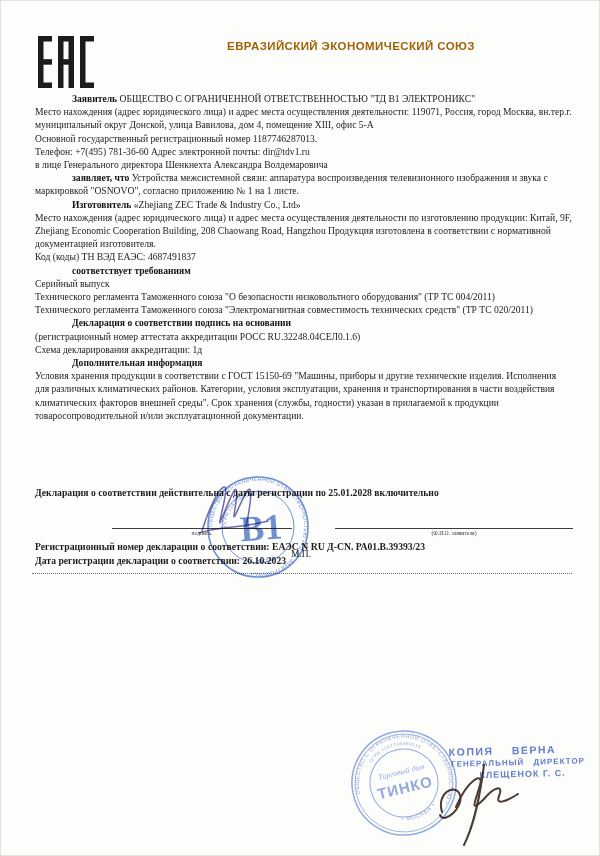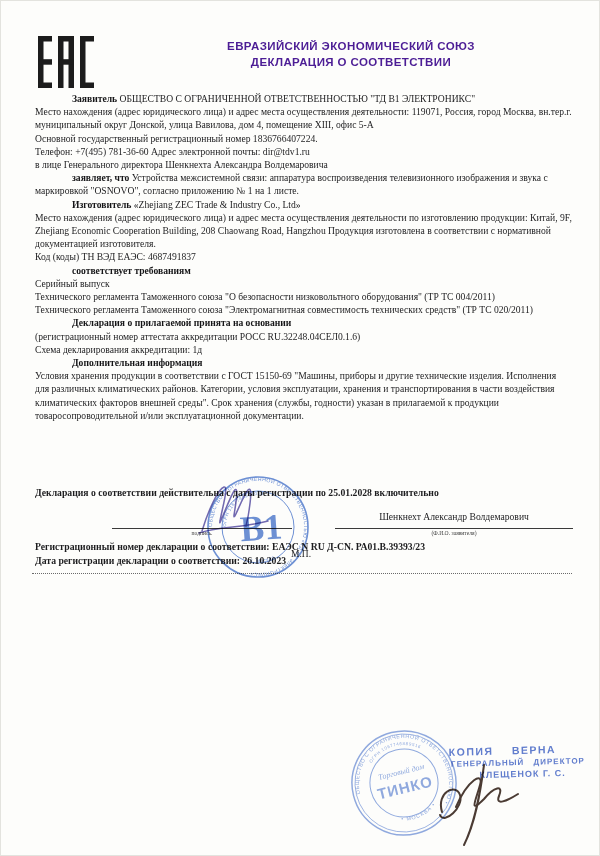--- a/index.html
+++ b/index.html
@@ -6,21 +6,21 @@
   .page{
     position:relative;width:600px;height:856px;overflow:hidden;
     background:#fdfdfb;color:#1d1d1f;
     font-family:"Liberation Serif",serif;
     box-shadow:inset 0 0 0 1px #e3e3de;
   }
   
   .eac-logo{position:absolute;left:38px;top:36px;}
   .hdr{
     position:absolute;left:130px;right:28px;top:40px;text-align:center;
-    font-family:"Liberation Sans",sans-serif;font-weight:bold;color:#4c1d95;
+    font-family:"Liberation Sans",sans-serif;font-weight:bold;color:#a16207;
   }
   .hdr .l1{font-size:11.5px;letter-spacing:.4px;}
   .hdr .l2{font-size:11.5px;letter-spacing:.4px;margin-top:4px;}
   
   .doc{
     position:absolute;left:35px;top:92px;width:537px;
     font-size:9.6px;line-height:13.2px;text-align:left;
   }
   .doc p{margin:0;}
   .doc b{font-weight:bold;color:#151517;margin-left:37px;}
@@ -68,50 +68,48 @@
       <rect x="20" y="0" width="16" height="5.5"></rect>
       <rect x="20" y="23.2" width="16" height="5.5"></rect>
       <rect x="42" y="0" width="5.5" height="52"></rect>
       <rect x="42" y="0" width="14" height="5.5"></rect>
       <rect x="42" y="46.5" width="14" height="5.5"></rect>
     </g>
   </svg>
 
   <div class="hdr">
     <div class="l1">ЕВРАЗИЙСКИЙ ЭКОНОМИЧЕСКИЙ СОЮЗ</div>
-    <div class="l2">ДЕКЛАРАЦИЯ О СООТВЕТСТВИИ</div>
   </div>
 
   <div class="doc">
     <p><b>Заявитель</b><span> ОБЩЕСТВО С ОГРАНИЧЕННОЙ ОТВЕТСТВЕННОСТЬЮ "ТД В1 ЭЛЕКТРОНИКС"</span></p>
     <p>Место нахождения (адрес юридического лица) и адрес места осуществления деятельности: 119071, Россия, город Москва, вн.тер.г. муниципальный округ Донской, улица Вавилова, дом 4, помещение XIII, офис 5-А</p>
-    <p>Основной государственный регистрационный номер 1836766407224.</p>
+    <p>Основной государственный регистрационный номер 1187746287013.</p>
     <p>Телефон: +7(495) 781-36-60 Адрес электронной почты: dir@tdv1.ru</p>
     <p>в лице Генерального директора Шенкнехта Александра Волдемаровича</p>
     <p><b>заявляет, что</b><span> Устройства межсистемной связи: аппаратура воспроизведения телевизионного изображения и звука с маркировкой "OSNOVO", согласно приложению № 1 на 1 листе.</span></p>
     <p><b>Изготовитель</b><span> «Zhejiang ZEC Trade &amp; Industry Co., Ltd»</span></p>
     <p>Место нахождения (адрес юридического лица) и адрес места осуществления деятельности по изготовлению продукции: Китай, 9F, Zhejiang Economic Cooperation Building, 208 Chaowang Road, Hangzhou Продукция изготовлена в соответствии с нормативной документацией изготовителя.</p>
     <p>Код (коды) ТН ВЭД ЕАЭС: 4687491837</p>
     <p><b>соответствует требованиям</b></p>
     <p>Серийный выпуск</p>
     <p>Технического регламента Таможенного союза "О безопасности низковольтного оборудования" (ТР ТС 004/2011)</p>
     <p>Технического регламента Таможенного союза "Электромагнитная совместимость технических средств" (ТР ТС 020/2011)</p>
-    <p><b>Декларация о прилагаемой принята на основании</b></p>
+    <p><b>Декларация о соответствии подпись на основании</b></p>
     <p>(регистрационный номер аттестата аккредитации РОСС RU.32248.04СЕЛ0.1.6)</p>
     <p>Схема декларирования аккредитации: 1д</p>
     <p><b>Дополнительная информация</b></p>
     <p>Условия хранения продукции в соответствии с ГОСТ 15150-69 "Машины, приборы и другие технические изделия. Исполнения для различных климатических районов. Категории, условия эксплуатации, хранения и транспортирования в части воздействия климатических факторов внешней среды". Срок хранения (службы, годности) указан в прилагаемой к продукции товаросопроводительной и/или эксплуатационной документации.</p>
   </div>
 
   <div class="validity">Декларация о соответствии действительна с даты регистрации по 25.01.2028 включительно</div>
 
   <div class="sign-line left"></div>
   <div class="cap sig">подпись.</div>
   <div class="mp">М.П.</div>
-  <div class="fio-name">Шенкнехт Александр Волдемарович</div>
   <div class="sign-line right"></div>
   <div class="cap fio">(Ф.И.О. заявителя)</div>
   <div class="reg1">Регистрационный номер декларации о соответствии: ЕАЭС N RU Д-CN. РА01.В.39393/23</div>
   <div class="reg2">Дата регистрации декларации о соответствии: 26.10.2023</div>
   <div class="dotline"></div>
 
   <svg class="sig-top" width="90" height="52" viewBox="0 0 90 52">
     <g fill="none" stroke="#5e55a8" stroke-width="1.5" stroke-linecap="round">
       <path d="M6,48 C12,28 22,6 28,4 C33,3 26,26 24,38 C22,47 32,18 38,8 C43,1 40,20 38,32 C37,41 46,14 52,7 C57,2 54,22 52,34 L50,43"></path>
       <path d="M3,50 C22,43 48,45 72,38"></path>

